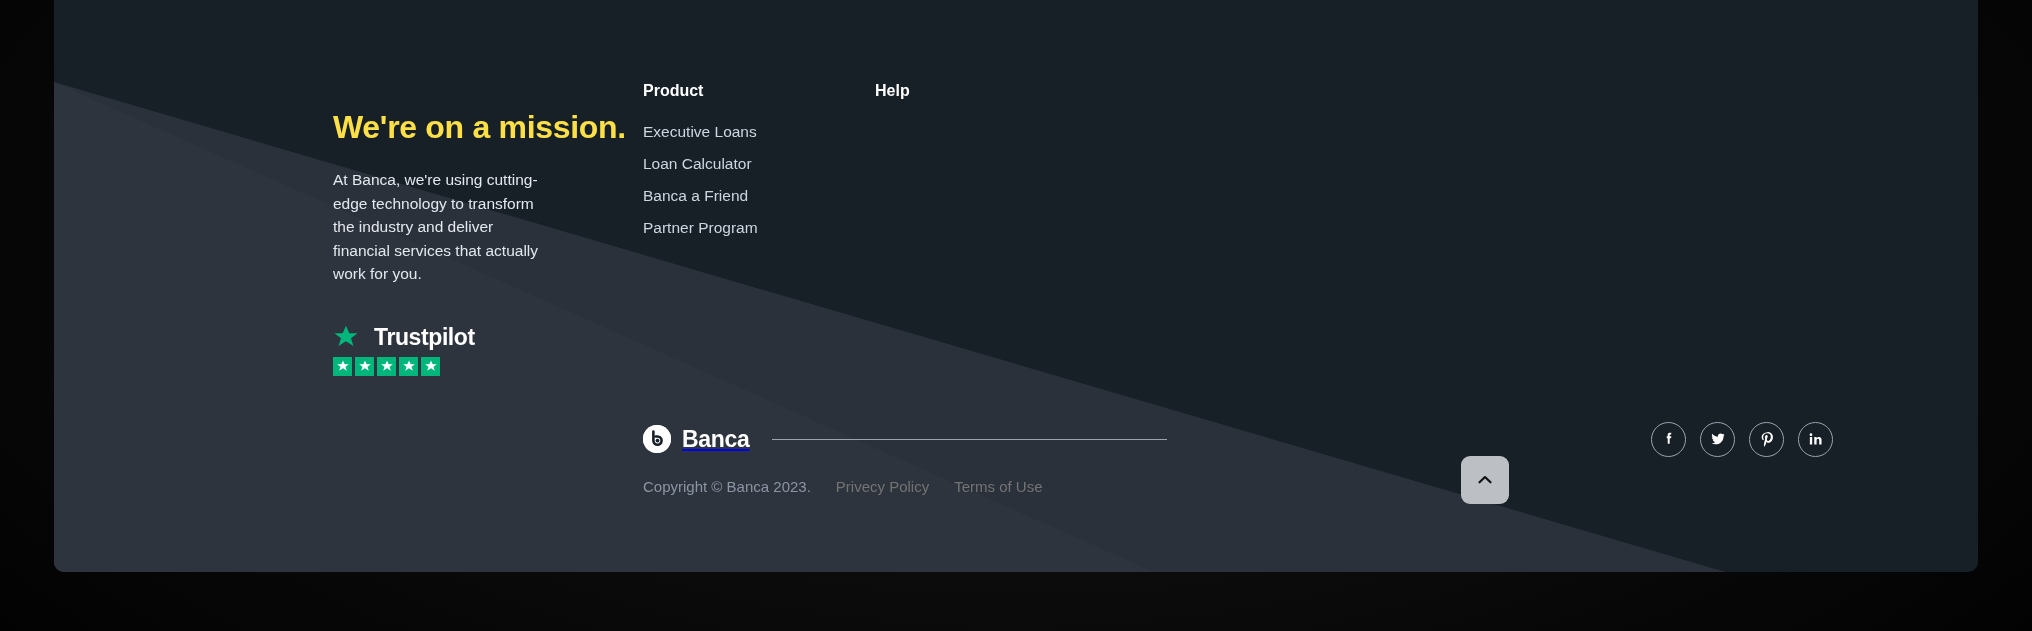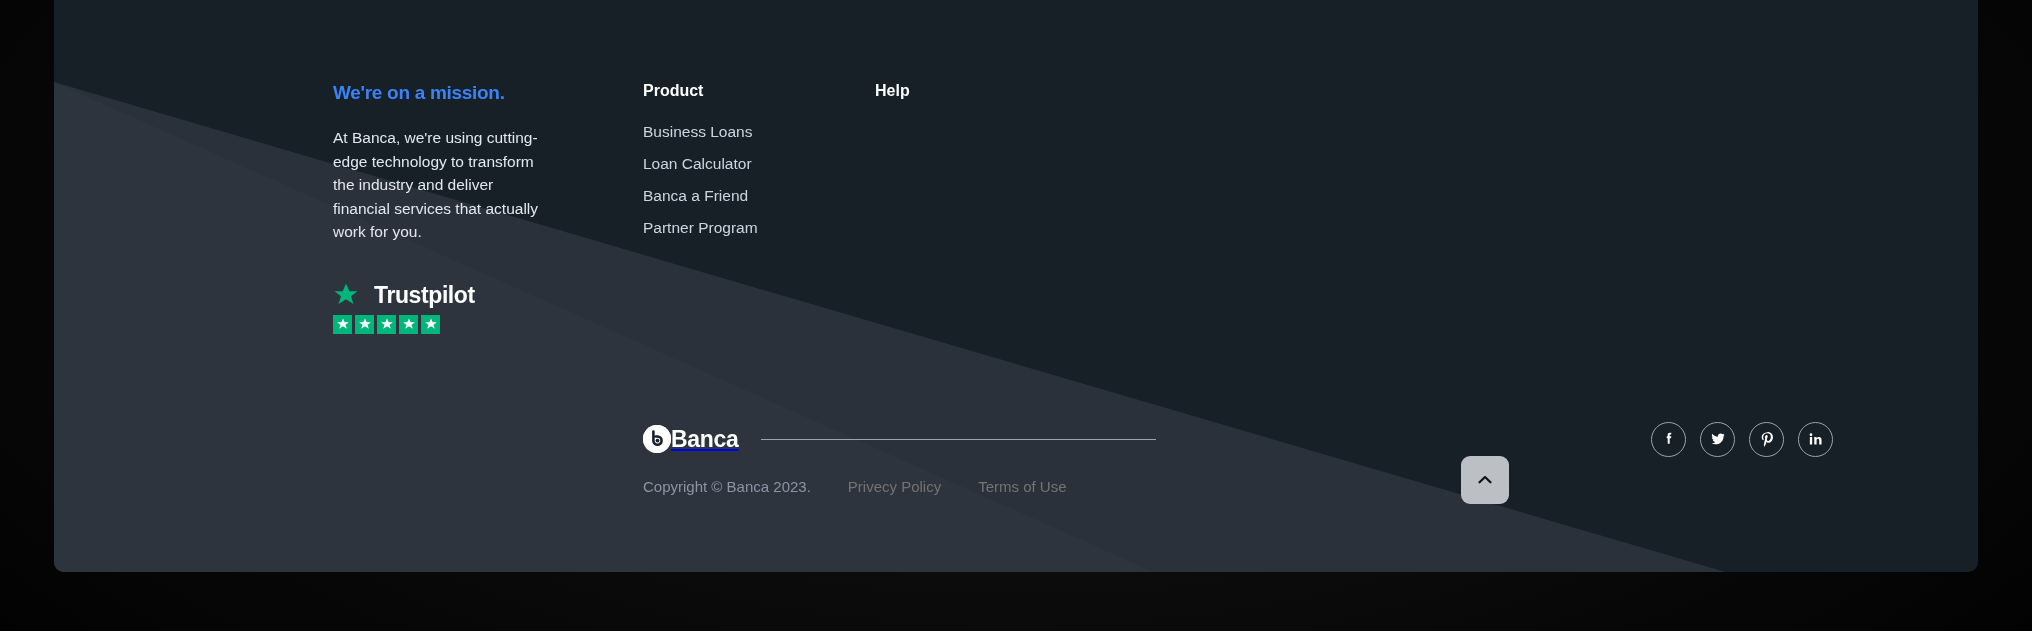--- a/index.html
+++ b/index.html
@@ -51,26 +51,27 @@
     width: 100%;
     display: flex;
     padding: 96px 0 0 0;
   }
 
   .col-mission { width: 310px; margin-left: 279px; }
   .col-links   { width: 232px; }
   .col-links.company { margin-left: 30px; }
 
   .mission-title {
-    font-size: 19px;
+    font-size: 32px;
     font-weight: bold;
-    color: #3b82f6;
+    color: #fde047;
     letter-spacing: -0.3px;
     margin-bottom: 22px;
     white-space: nowrap;
+    margin-top: 27px;
   }
 
   .mission-text {
     font-size: 15.5px;
     line-height: 1.52;
     color: #e3e8ee;
     width: 206px;
   }
 
   
@@ -130,20 +131,21 @@
 
   .brand-row {
     display: flex;
     align-items: center;
     height: 46px;
   }
 
   .brand {
     display: flex;
     align-items: center;
+    gap: 11px;
     text-decoration: underline;
   }
   .brand-mark {
     width: 28px;
     height: 28px;
     border-radius: 50%;
     background: #ffffff;
     display: flex;
     align-items: center;
     justify-content: center;
@@ -180,21 +182,21 @@
     background: transparent;
     cursor: pointer;
     padding: 0;
   }
   .social-btn svg { display: block; }
 
   .legal-row {
     display: flex;
     align-items: flex-start;
     margin-top: 16px;
-    gap: 12px;
+    gap: 0;
   }
   .legal-text {
     font-size: 15px;
     color: #8b95a3;
   }
   .legal-link {
     font-size: 15px;
     color: #737373;
     text-decoration: none;
     margin-left: 25px;
@@ -272,21 +274,21 @@
                 </svg>
               </span>
             </div>
         </div>
       </div>
 
 
       <div class="col-links">
         <div class="col-head">Product</div>
         <ul class="col-list">
-          <li><a class="col-link" href="#">Business Loans</a></li>
+          <li><a class="col-link" href="#">Executive Loans</a></li>
           <li><a class="col-link" href="#">Loan Calculator</a></li>
           <li><a class="col-link" href="#">Banca a Friend</a></li>
           <li><a class="col-link" href="#">Partner Program</a></li>
         </ul>
       </div>
 
       <div class="col-links">
         <div class="col-head">Help</div>
       </div>
     </div>

